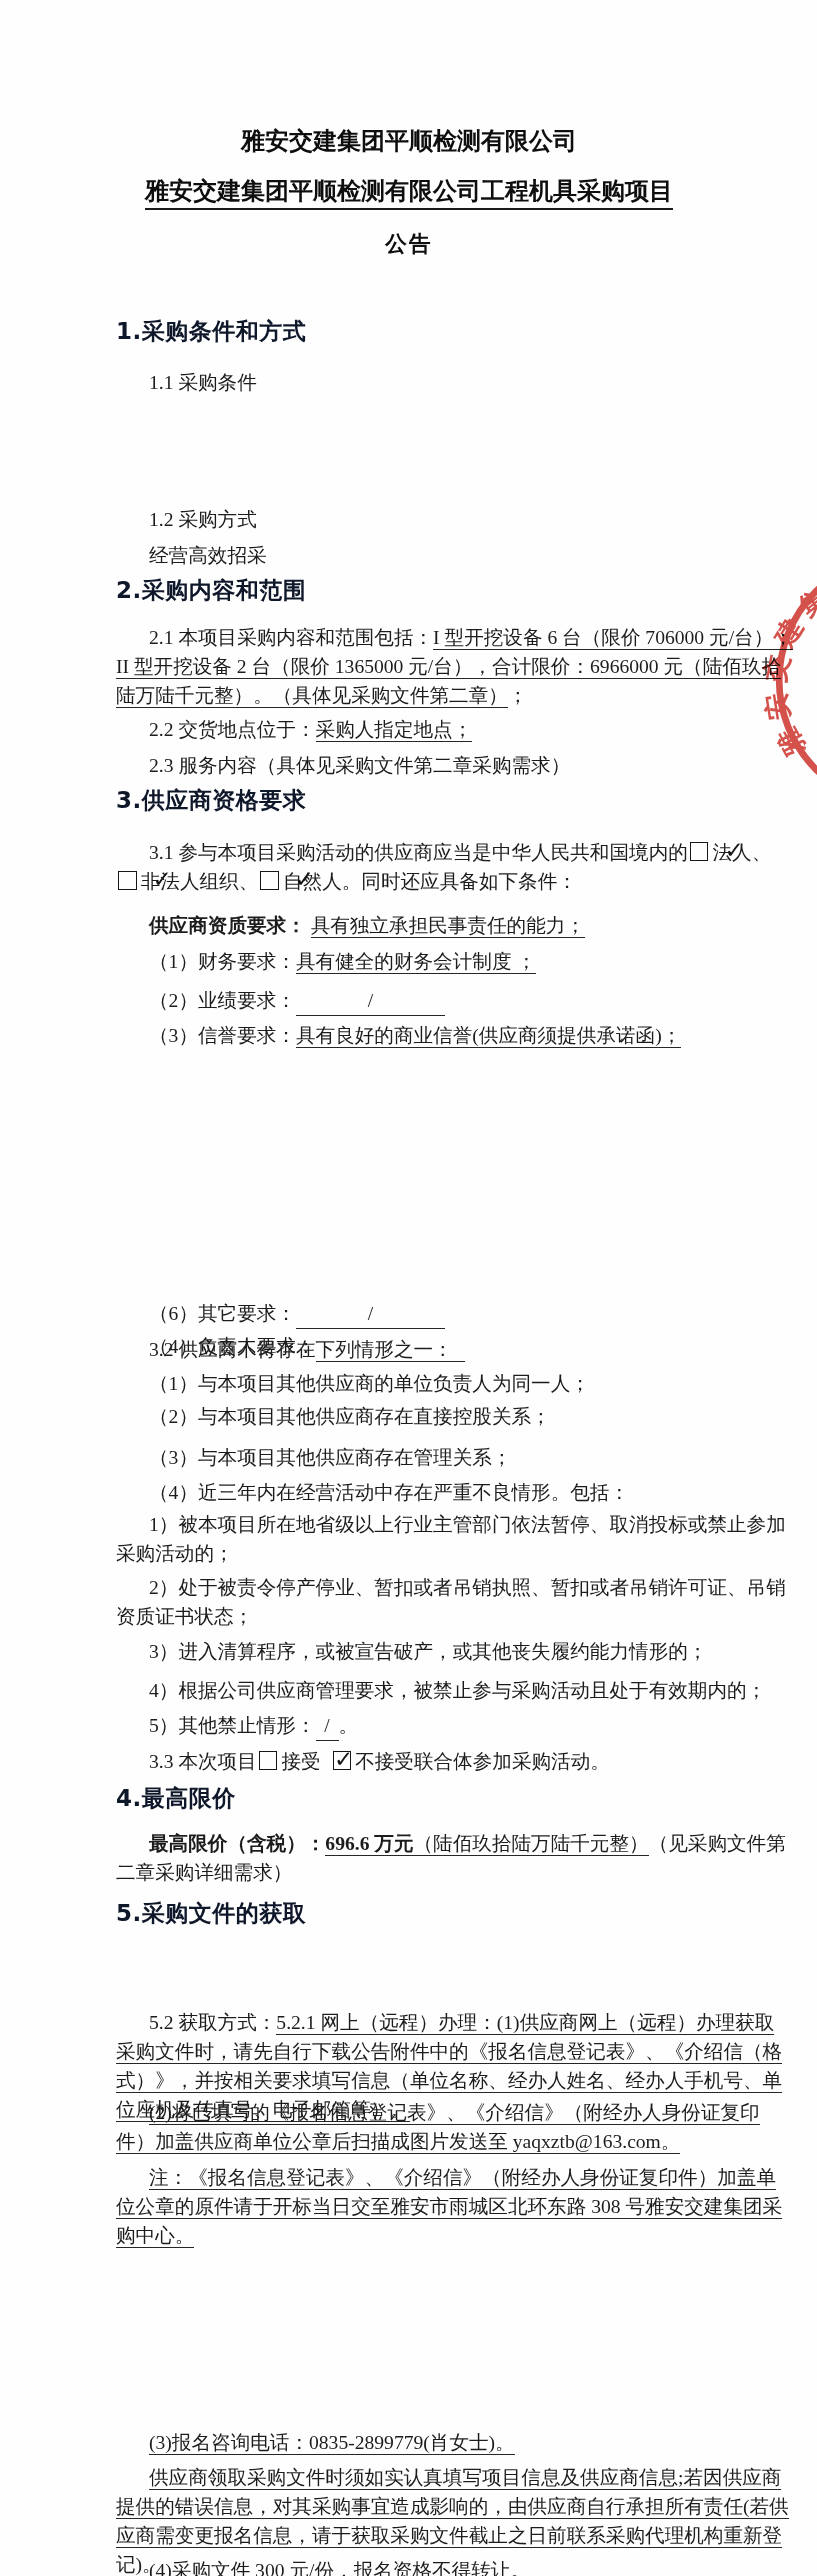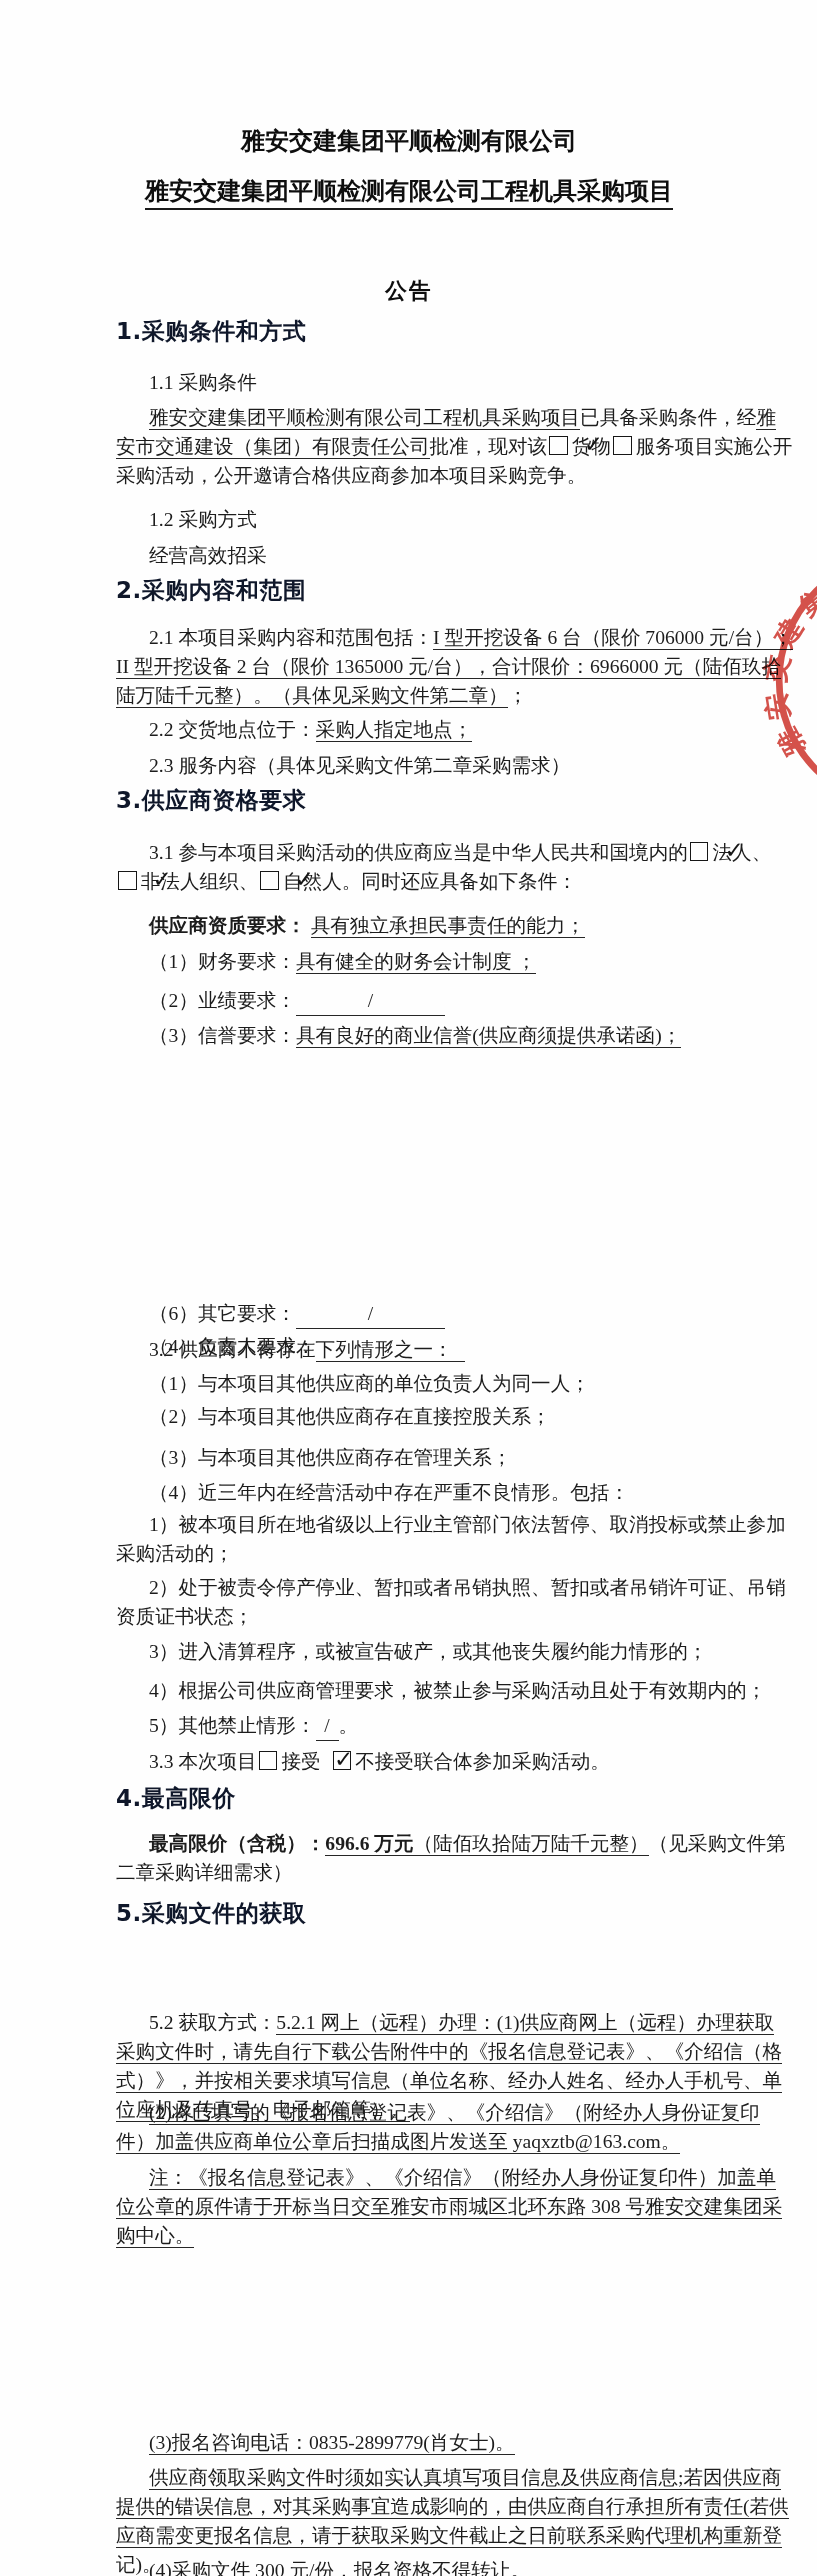--- a/index.html
+++ b/index.html
@@ -6,21 +6,21 @@
   .page{position:relative;width:818px;height:3467px;background:#fefefe;overflow:hidden;
         font-family:"Liberation Serif",serif;color:#1c1c1c;}
   .blk{position:absolute;left:0;font-size:19.6px;line-height:29px;margin:0;}
   .hang{margin-left:116px;text-indent:33px;width:677px;}
   .ln{margin-left:149px;}
   .h{position:absolute;left:0;margin-left:116px;font-family:"DejaVu Sans",sans-serif;
      font-weight:bold;font-size:23px;line-height:29px;color:#0f172a;letter-spacing:0.5px;}
   .title{position:absolute;width:100%;text-align:center;font-family:"DejaVu Sans",sans-serif;
          font-weight:bold;font-size:24px;line-height:31px;color:#0e0e0e;}
   .title .u2{border-bottom:2.1px solid #1a1a1a;padding-bottom:3.1px;}
-  .notice{font-size:21.6px;letter-spacing:2.1px;margin-top:47px;}
+  .notice{font-size:21.6px;letter-spacing:2.1px;}
   .u{border-bottom:1.5px solid #262626;padding-bottom:0.5px;}
   .b{font-weight:bold;text-align:center;}
   .blank{display:inline-block;border-bottom:1.5px solid #262626;text-align:center;
          width:149px;vertical-align:baseline;}
   .blank-mini{display:inline-block;border-bottom:1.5px solid #262626;text-align:center;min-width:23px;}
   .num{padding:0 7.2px;}
   .cb{display:inline-block;width:16.5px;height:16.5px;border:1.5px solid #161616;margin:0 4.1px 0 2.1px;
       vertical-align:-1.5px;position:relative;}
   .cb.checked::after{content:"✓";position:absolute;left:0.5px;top:-7.2px;font-size:23px;
       font-weight:bold;color:#161616;font-family:"DejaVu Sans",sans-serif;}
@@ -31,23 +31,20 @@
 <body>
 
 <div class="page">
 
   <div class="title" style="top:126px"><span>雅安交建集团平顺检测有限公司</span></div>
   <div class="title" style="top:176px"><span class="u2">雅安交建集团平顺检测有限公司工程机具采购项目</span></div>
   <div class="title notice" style="top:228px"><span>公告</span></div>
 
   <div class="h" style="top:317px">1.采购条件和方式</div>
   <p class="blk ln" style="top:368px">1.1 采购条件</p>
-  <p class="blk hang" style="top:403px">
-    <span class="u">雅安交建集团平顺检测有限公司工程机具采购项目</span><span>已具备采购条件，经</span><span class="u">雅安市交通建设（集团）有限责任公司</span><span>批准，现对该</span><span class="cb checked"></span><span>货物</span><span class="cb"></span><span>服务</span><span>项目实施公开采购活动，公开邀请合格供应商参加本项目采购竞争。</span>
-  </p>
   <p class="blk ln" style="top:505px">1.2 采购方式</p>
   <p class="blk ln" style="top:541px">经营高效招采</p>
 
   <div class="h" style="top:576px">2.采购内容和范围</div>
   <p class="blk hang" style="top:623px">
     <span>2.1 本项目采购内容和范围包括：</span><span class="u">I 型开挖设备 6 台（限价 706000 元/台）；II 型开挖设备 2 台（限价 1365000 元/台），合计限价：6966000 元（陆佰玖拾陆万陆千元整）。（具体见采购文件第二章）</span><span>；</span>
   </p>
   <p class="blk ln" style="top:715px">
     <span>2.2 交货地点位于：</span><span class="u">采购人指定地点；</span>
   </p>

